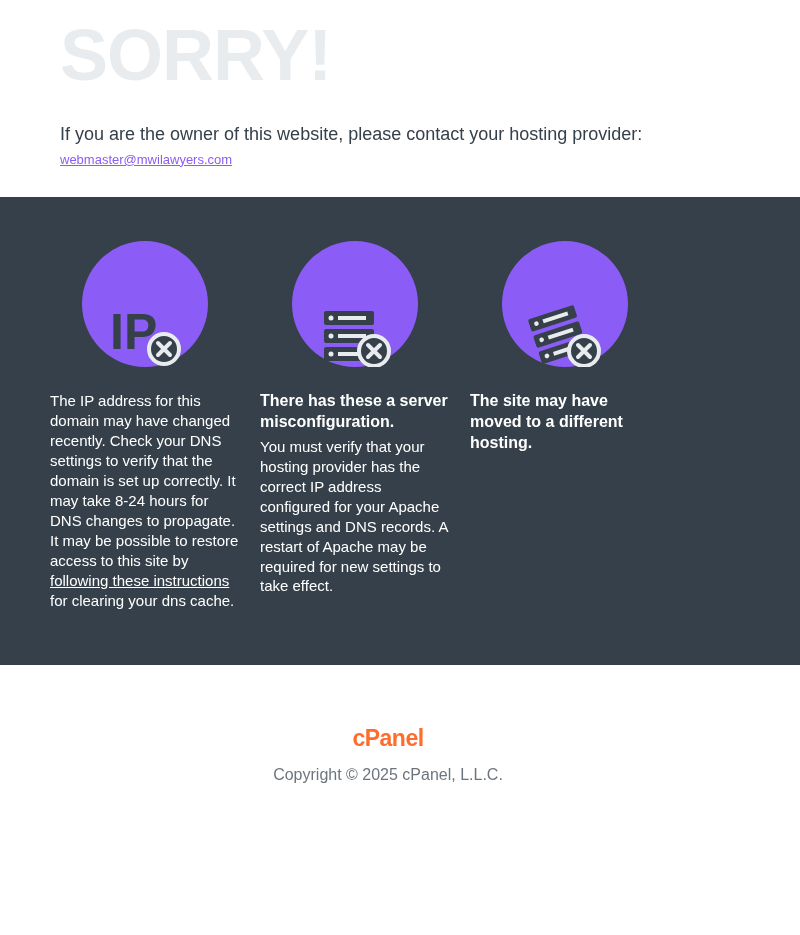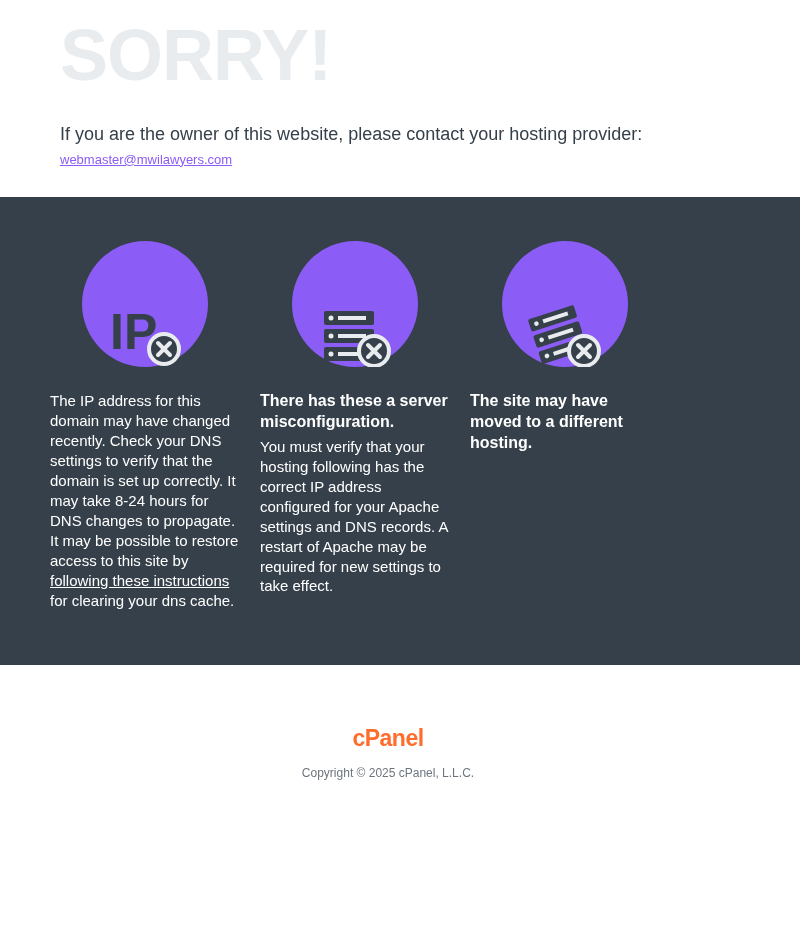--- a/index.html
+++ b/index.html
@@ -110,21 +110,21 @@
   }
   .cpanel-logo {
     font-size: 23px;
     font-weight: bold;
     color: #ff6c2c;
     letter-spacing: -0.5px;
     margin-bottom: 14px;
     display: block;
   }
   .copyright {
-    font-size: 12px;
+    font-size: 16px;
     color: #6c757d;
   }
 </style>
 </head>
 <body>
 
 <div class="page">
 
   <div class="top">
     <h1 class="sorry-title">SORRY!</h1>
@@ -164,21 +164,21 @@
               <rect x="20" y="29" width="28" height="4" fill="#e9ecef"></rect>
               <rect x="6" y="42" width="50" height="14" rx="2" fill="#36404a"></rect>
               <circle cx="13" cy="49" r="2.5" fill="#e9ecef"></circle>
               <rect x="20" y="47" width="28" height="4" fill="#e9ecef"></rect>
               <circle cx="56" cy="46" r="15" fill="#36404a" stroke="#e9ecef" stroke-width="4"></circle>
               <path d="M50 40 L62 52 M62 40 L50 52" stroke="#e9ecef" stroke-width="4" stroke-linecap="round"></path>
             </svg>
           </div>
         </div>
         <h3>There has these a server misconfiguration.</h3>
-        <p>You must verify that your hosting following has the correct IP address configured for your Apache settings and DNS records. A restart of Apache may be required for new settings to take effect.</p>
+        <p>You must verify that your hosting provider has the correct IP address configured for your Apache settings and DNS records. A restart of Apache may be required for new settings to take effect.</p>
       </div>
 
       <div class="col">
         <div class="circle-wrap">
           <div class="circle">
             <svg width="74" height="62" viewBox="0 0 74 62" aria-hidden="true">
               <g transform="rotate(-18 30 30)">
                 <rect x="6" y="6" width="48" height="13" rx="2" fill="#36404a"></rect>
                 <circle cx="13" cy="12.5" r="2.3" fill="#e9ecef"></circle>
                 <rect x="20" y="10.5" width="26" height="4" fill="#e9ecef"></rect>

